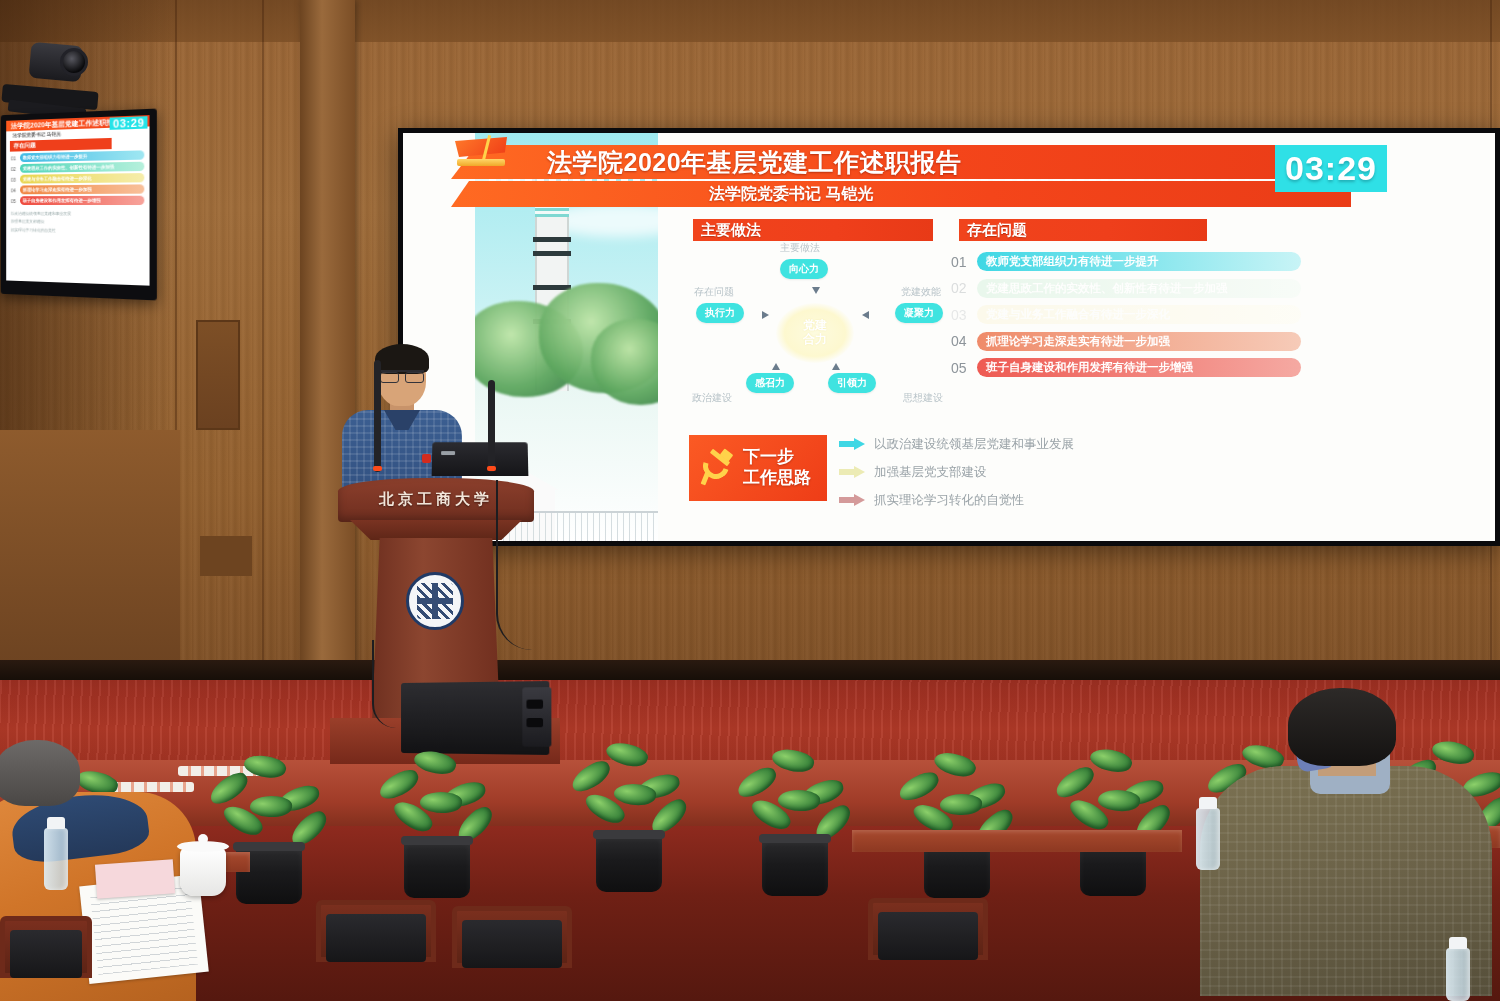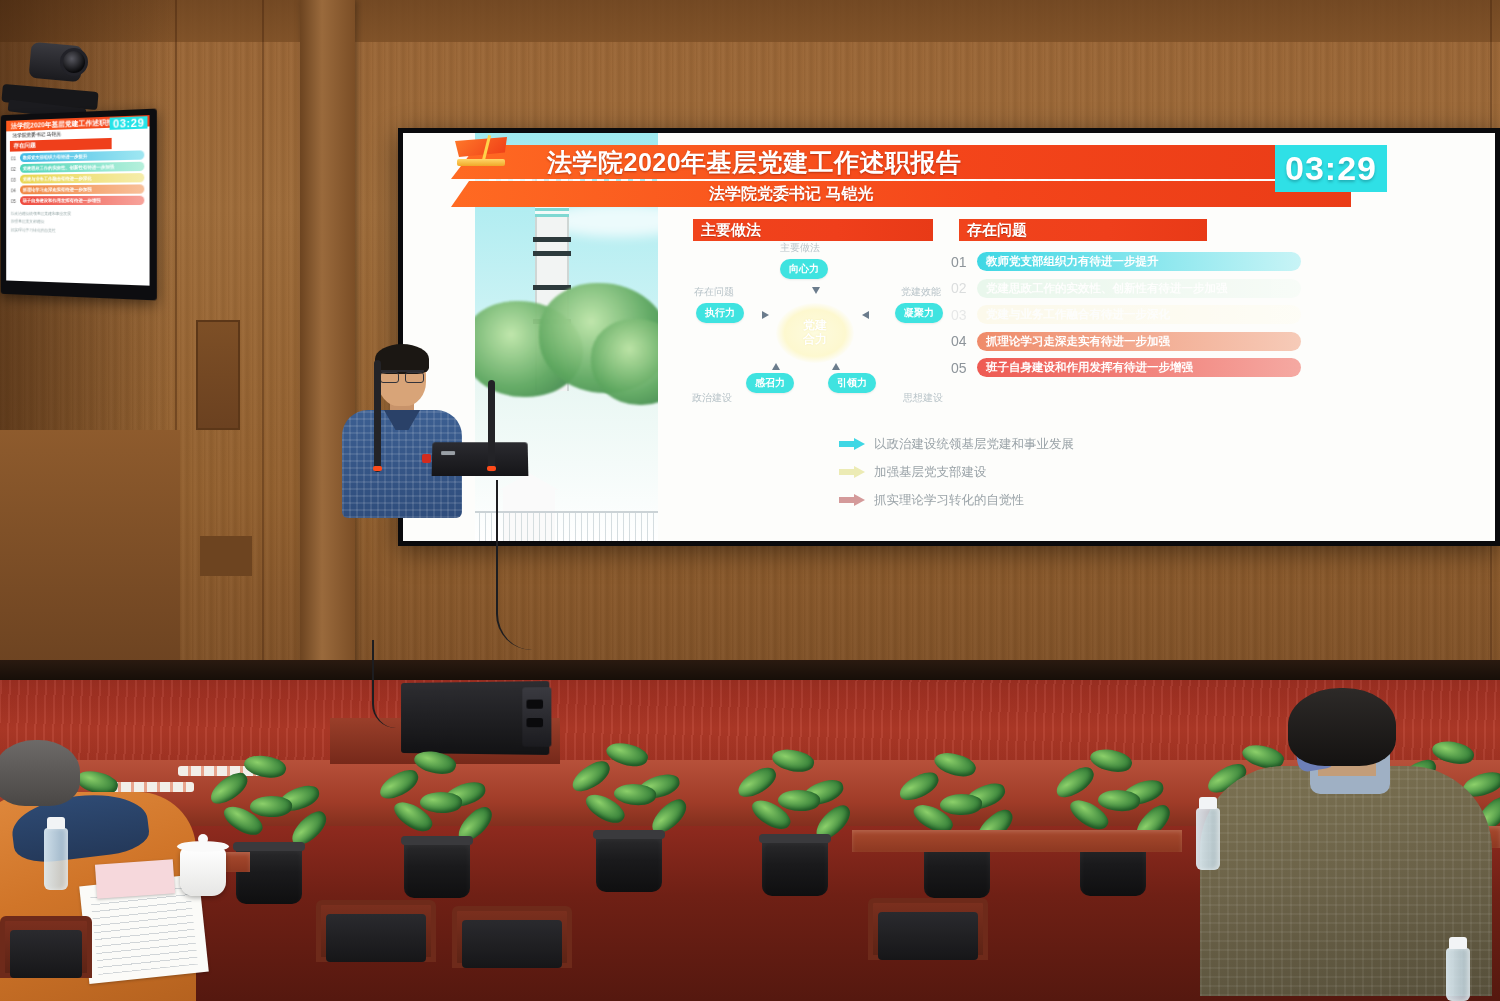--- a/index.html
+++ b/index.html
@@ -728,20 +728,32 @@
         <div class="prow">
           <div class="pnum">04</div>
           <div class="pbar" style="background:linear-gradient(90deg,#ef8b6a,#f6cbb8)">抓理论学习走深走实有待进一步加强</div>
         </div>
         <div class="prow">
           <div class="pnum">05</div>
           <div class="pbar" style="background:linear-gradient(90deg,#ee5a52,#f5a9a2)">班子自身建设和作用发挥有待进一步增强</div>
         </div>
       </div>
 
+      <div class="nextbox">
+        <div class="emblem">
+          <div class="sickle"></div>
+          <div class="sickle-handle"></div>
+          <div class="hammer"></div>
+          <div class="hammer-head"></div>
+        </div>
+        <div class="next-label">
+          <div>下一步</div>
+          <div>工作思路</div>
+        </div>
+      </div>
 
       <div class="nextlist">
         <div class="nrow">
           <div class="narrow" style="color:#3fd7e4"></div>
           <div class="ntext">以政治建设统领基层党建和事业发展</div>
         </div>
         <div class="nrow">
           <div class="narrow" style="color:#ecebb4"></div>
           <div class="ntext">加强基层党支部建设</div>
         </div>
@@ -765,20 +777,29 @@
   </div>
 
   <div class="laptop">
     <div class="laptop-logo"></div>
   </div>
   <div class="mic" style="left:374px;top:360px;height:112px"></div>
   <div class="mic-ring" style="left:373px;top:466px"></div>
   <div class="mic" style="left:488px;top:380px;height:92px"></div>
   <div class="mic-ring" style="left:487px;top:466px"></div>
 
+  <div class="podium">
+    <div class="pod-top"></div>
+    <div class="pod-name">北京工商大学</div>
+    <div class="pod-shelf"></div>
+    <div class="pod-body"></div>
+    <div class="pod-seal">
+      <div class="pod-seal-inner"></div>
+    </div>
+  </div>
   <div class="riser"></div>
 
   <div class="cable" style="left:496px;top:480px;width:36px;height:170px"></div>
   <div class="cable" style="left:372px;top:640px;width:24px;height:88px"></div>
 
   <div class="wedge">
     <div class="wedge-face"></div>
     <div class="wedge-port" style="right:6px;top:18px"></div>
     <div class="wedge-port" style="right:6px;top:36px"></div>
   </div>

